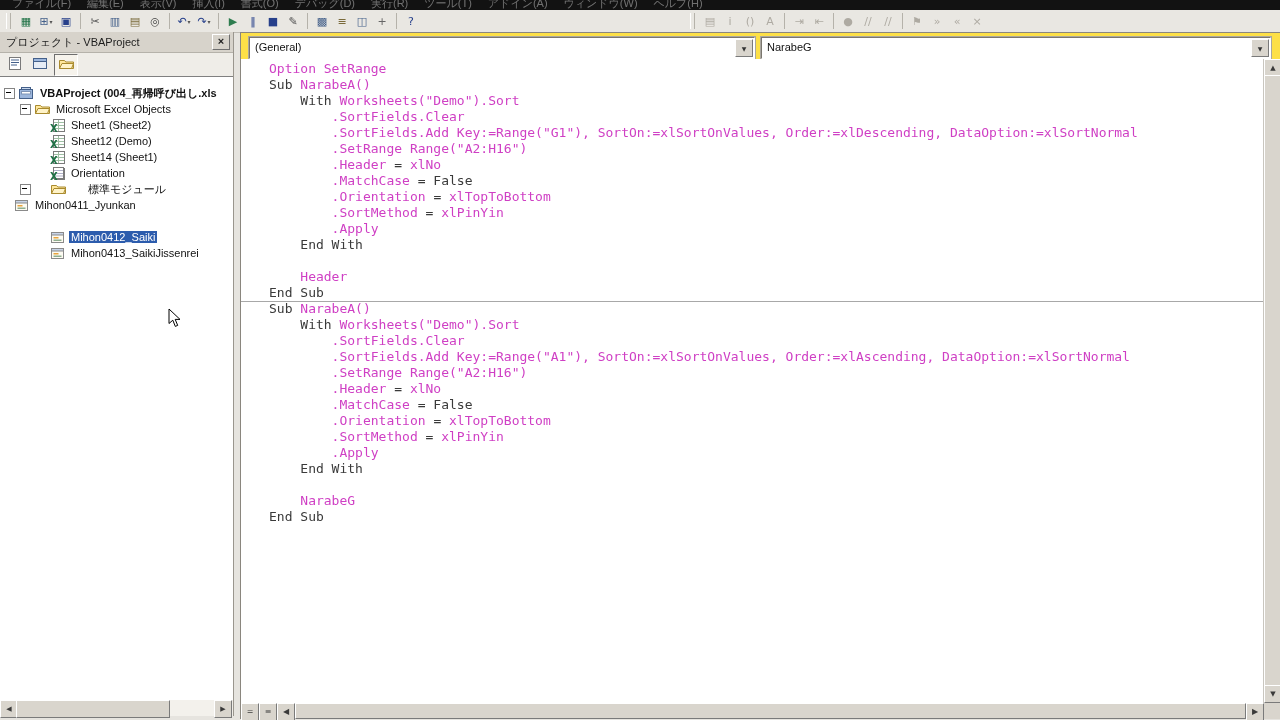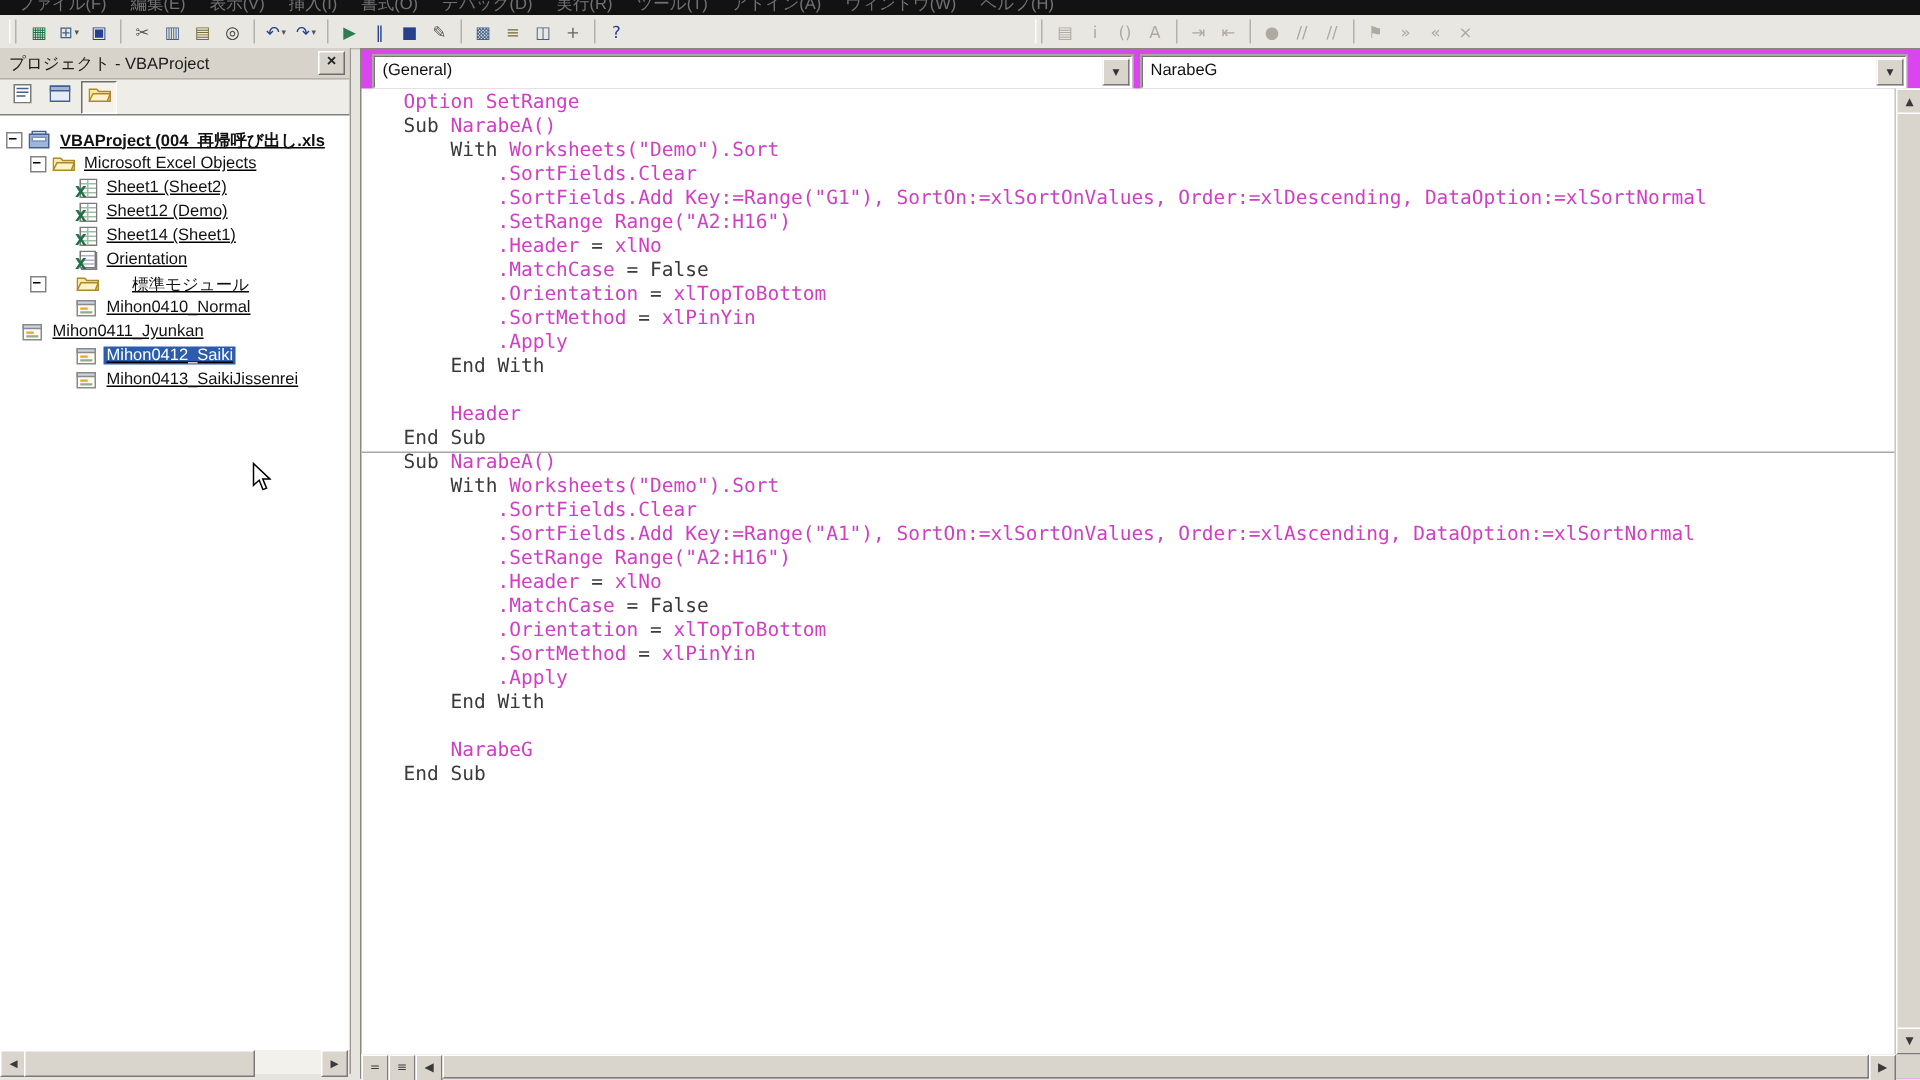--- a/index.html
+++ b/index.html
@@ -28,39 +28,39 @@
   .project-panel{position:absolute;left:0;top:32px;width:233px;height:684px;background:#efede8;
                  border-right:1px solid #9a968e;}
   .pp-title{height:20px;background:#d7d3cb;border-bottom:1px solid #b5b2aa;display:flex;
             align-items:center;justify-content:space-between;padding:0 3px 0 6px;font-size:11px;color:#1c1c1c;}
   .pp-close{width:16px;height:14px;background:#d7d3cb;border:1px solid;border-color:#fff #6e6e6e #6e6e6e #fff;
             font-size:11px;line-height:12px;text-align:center;font-weight:bold;color:#222;cursor:default;}
   .pp-toolbar{height:24px;display:flex;align-items:center;gap:3px;padding-left:4px;}
   .pp-tool{width:22px;height:20px;display:flex;align-items:center;justify-content:center;}
   .pp-tool.pressed{border:1px solid;border-color:#6e6e6e #fff #fff #6e6e6e;background:#f6f3ec;}
   .pp-tree{position:absolute;left:0;top:44px;right:0;bottom:16px;background:#fff;border-top:1px solid #808080;
-           overflow:hidden;padding-top:8px;text-decoration:underline;}
+           overflow:hidden;padding-top:8px;}
   .tree-row{height:16px;display:flex;align-items:center;font-size:11px;color:#111;white-space:nowrap;}
   .tree-exp{width:9px;height:9px;border:1px solid #848484;background:#fff;position:relative;margin-right:4px;flex:none;}
   .tree-exp::after{content:"";position:absolute;left:1px;top:3px;width:5px;height:1px;background:#000;}
   .tree-spacer{width:14px;flex:none;}
   .tree-icon{width:16px;margin-right:3px;flex:none;display:flex;align-items:center;}
   .tree-label{padding:0 2px;}
   .tree-row.bold .tree-label{font-weight:bold;}
   .tree-row.selected .tree-label{background:#2c5cad;color:#fff;}
 
   
   .sb-btn{position:absolute;width:16px;height:16px;background:#d9d5cd;border:1px solid;
           border-color:#fff #7a7a7a #7a7a7a #fff;display:flex;align-items:center;justify-content:center;}
   .sb-btn span{font-family:"DejaVu Sans",sans-serif;font-size:7px;color:#3a3a3a;line-height:1;}
   .sb-thumb{position:absolute;background:#d9d5cd;border:1px solid;border-color:#fff #7a7a7a #7a7a7a #fff;}
   .pp-hscroll{position:absolute;left:0;bottom:0;width:232px;height:16px;background:#f3f1ec;}
 
   
-  .code-panel{position:absolute;left:240px;top:32px;width:1040px;height:686px;background:#d946ef;
+  .code-panel{position:absolute;left:240px;top:32px;width:1040px;height:686px;background:#fde047;
               border-left:1px solid #8a867e;border-top:1px solid #8a867e;}
   .combo{position:absolute;top:4px;height:20px;background:#fff;border:1px solid;
          border-color:#7a766e #fff #fff #7a766e;outline:1px solid #aaa79f;font-size:11px;}
   .combo .val{position:absolute;left:5px;top:3px;color:#111;}
   .combo .arrow{position:absolute;right:1px;top:1px;width:16px;height:16px;background:#d9d5cd;border:1px solid;
                 border-color:#fff #7a7a7a #7a7a7a #fff;display:flex;align-items:center;justify-content:center;}
   .combo .arrow span{font-size:6px;color:#333;font-family:"DejaVu Sans",sans-serif;}
   .code-area{position:absolute;left:0;top:26px;width:1023px;height:644px;background:#fff;overflow:hidden;
              padding:2px 0 0 28px;}
   .code-line{height:16px;line-height:16px;font-family:"DejaVu Sans Mono",monospace;font-size:13px;white-space:pre;}
@@ -304,45 +304,33 @@
       <div class="tree-row" style="padding-left: 20px; gap: 16px;">
         <span class="tree-exp"></span>
         <span class="tree-icon">
           <svg width="15" height="12" viewBox="0 0 15 12">
             <path d="M0.5 10.5 L0.5 2.5 L5.5 2.5 L6.8 4 L14.5 4 L14.5 10.5 Z" fill="#ffe79c" stroke="#a98a2e"></path>
             <path d="M0.5 10.5 L3 5.5 L14.5 5.5 L12.5 10.5 Z" fill="#fff3c8" stroke="#a98a2e"></path>
           </svg>
         </span>
         <span class="tree-label">標準モジュール</span>
       </div>
-      <div class="tree-row" style="padding-left: 36px;">
+      <div class="tree-row" style="">
         <span class="tree-spacer"></span>
         <span class="tree-icon">
           <svg width="15" height="13" viewBox="0 0 15 13">
             <rect x="1.5" y="1.5" width="12" height="10" fill="#fdfbf2" stroke="#8a8a8a"></rect>
             <rect x="1.5" y="1.5" width="12" height="2.5" fill="#c8d4e8" stroke="#8a8a8a"></rect>
             <rect x="3.5" y="6" width="5" height="1.5" fill="#e8a33d"></rect>
             <rect x="3.5" y="8.5" width="8" height="1.5" fill="#8fae8f"></rect>
           </svg>
         </span>
-        <span class="tree-label">Mihon0410_Normal</span>
-      </div>
-      <div class="tree-row" style="">
-        <span class="tree-spacer"></span>
-        <span class="tree-icon">
-          <svg width="15" height="13" viewBox="0 0 15 13">
-            <rect x="1.5" y="1.5" width="12" height="10" fill="#fdfbf2" stroke="#8a8a8a"></rect>
-            <rect x="1.5" y="1.5" width="12" height="2.5" fill="#c8d4e8" stroke="#8a8a8a"></rect>
-            <rect x="3.5" y="6" width="5" height="1.5" fill="#e8a33d"></rect>
-            <rect x="3.5" y="8.5" width="8" height="1.5" fill="#8fae8f"></rect>
-          </svg>
-        </span>
         <span class="tree-label">Mihon0411_Jyunkan</span>
       </div>
-      <div class="tree-row selected" style="padding-left: 36px;">
+      <div class="tree-row selected" style="padding-left: 36px; margin-top: 16px;">
         <span class="tree-spacer"></span>
         <span class="tree-icon">
           <svg width="15" height="13" viewBox="0 0 15 13">
             <rect x="1.5" y="1.5" width="12" height="10" fill="#fdfbf2" stroke="#8a8a8a"></rect>
             <rect x="1.5" y="1.5" width="12" height="2.5" fill="#c8d4e8" stroke="#8a8a8a"></rect>
             <rect x="3.5" y="6" width="5" height="1.5" fill="#e8a33d"></rect>
             <rect x="3.5" y="8.5" width="8" height="1.5" fill="#8fae8f"></rect>
           </svg>
         </span>
         <span class="tree-label">Mihon0412_Saiki</span>

